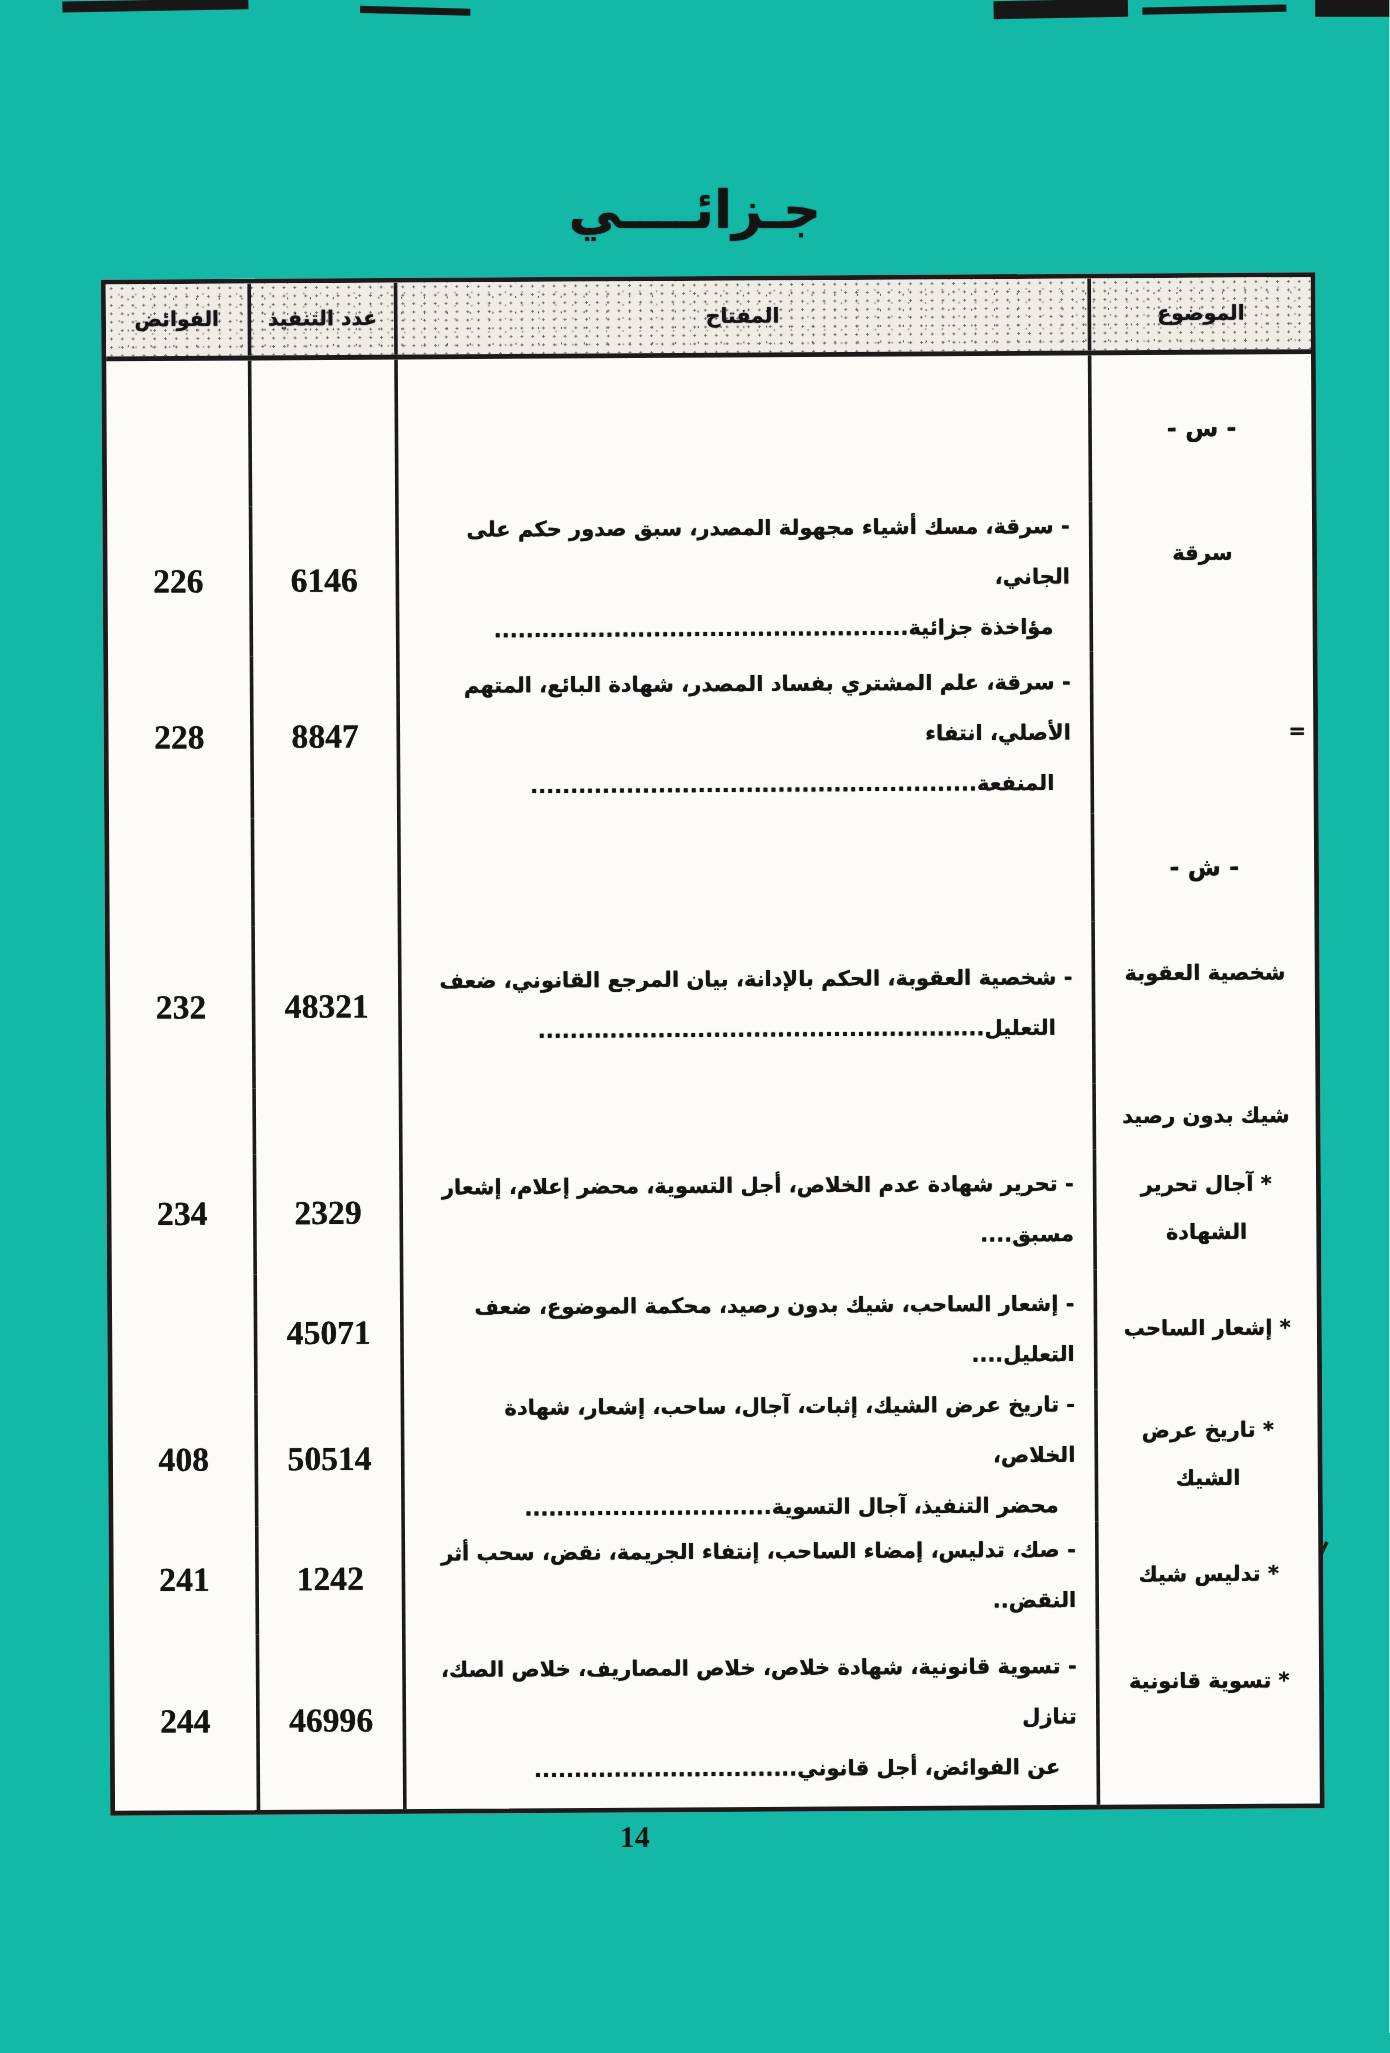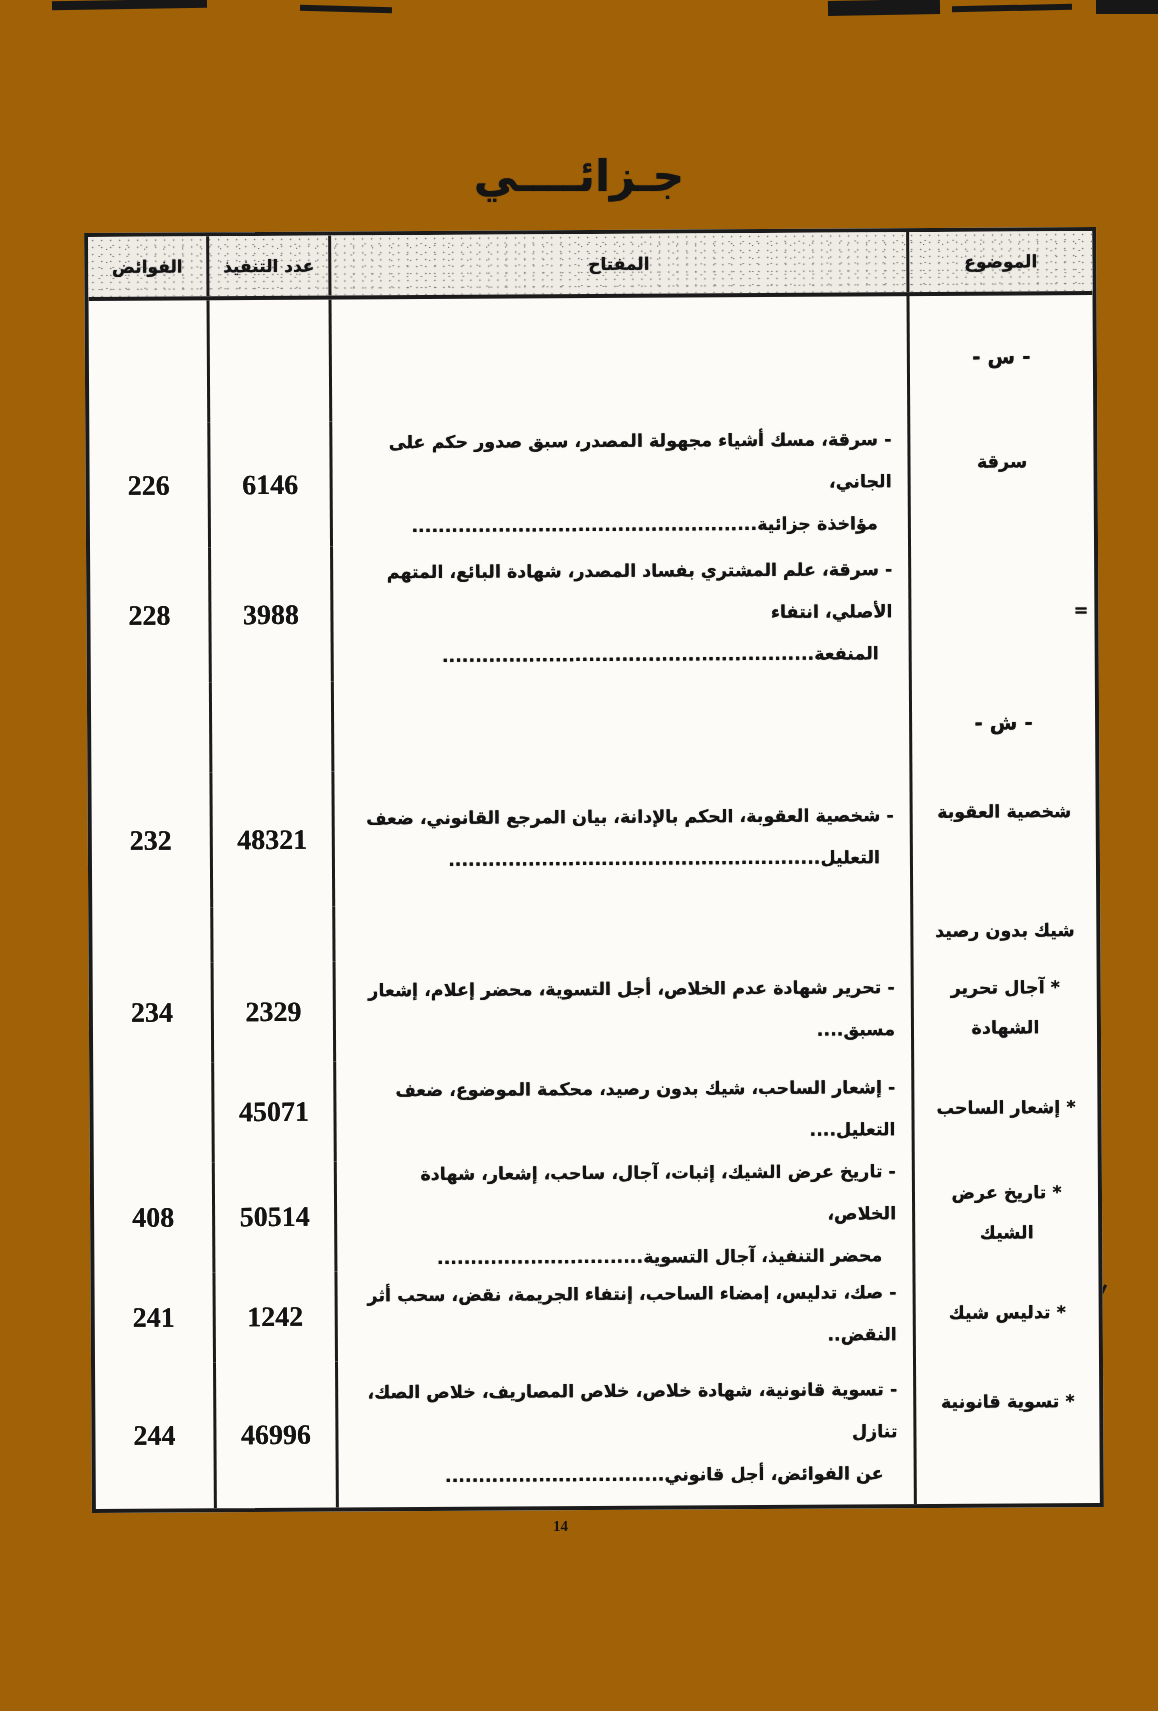--- a/index.html
+++ b/index.html
@@ -1,19 +1,19 @@
 <!DOCTYPE html>
 <html lang="ar"><head>
 <meta charset="utf-8">
 <style>
   html,body{margin:0;padding:0;}
   .canvas{
     position:relative;
     width:1158px;height:1711px;
-    background:#a16207;
+    background:#14b8a6;
     font-family:"DejaVu Sans", sans-serif;
     color:#141414;
     overflow:hidden;
   }
   
   .artifact{position:absolute;background:#171717;}
   
   .doc-title{
     position:absolute;top:150px;left:0;width:100%;
     text-align:center;
@@ -73,24 +73,24 @@
   .kl2{padding-right:14px;}
   .c-num{
     align-items:center;justify-content:center;
     font-family:"Liberation Serif", serif;
     font-weight:bold;font-size:28px;
     text-shadow:0 0 0.6px #222;
   }
   .sec-label{font-size:20px;letter-spacing:2px;}
   .subhead-label{font-size:17.5px;}
   .page-num{
-    position:absolute;top:1518px;left:468px;width:100px;
-    text-align:right;
+    position:absolute;top:1518px;left:479px;width:100px;
+    text-align:center;
     font-family:"Liberation Serif", serif;
-    font-weight:bold;font-size:15px;
+    font-weight:bold;font-size:25px;
   }
 </style>
 </head>
 <body>
 
 <div class="canvas">
 
   <div class="artifact" style="left:52px;top:0;width:155px;height:9px;transform:rotate(-1deg);"></div>
   <div class="artifact" style="left:300px;top:6px;width:92px;height:6px;transform:rotate(1.5deg);"></div>
   <div class="artifact" style="left:828px;top:0;width:112px;height:15px;transform:rotate(-1deg);"></div>
@@ -128,21 +128,21 @@
       <div class="cell c-num b-l">6146</div>
       <div class="cell c-num">226</div>
     </div>
 
     <div class="grid-row" style="height:135px;">
       <div class="cell c-sub b-l ta-left">=</div>
       <div class="cell c-key b-l">
         <div>- سرقة، علم المشتري بفساد المصدر، شهادة البائع، المتهم الأصلي، انتفاء</div>
         <div class="kl2">المنفعة........................................................</div>
       </div>
-      <div class="cell c-num b-l">3988</div>
+      <div class="cell c-num b-l">8847</div>
       <div class="cell c-num">228</div>
     </div>
 
     <div class="grid-row" style="height:90px;">
       <div class="cell c-sub b-l">
           <span class="sec-label">- ش -</span>
         </div>
       <div class="cell c-key b-l"></div>
       <div class="cell c-num b-l"></div>
       <div class="cell c-num"></div>

